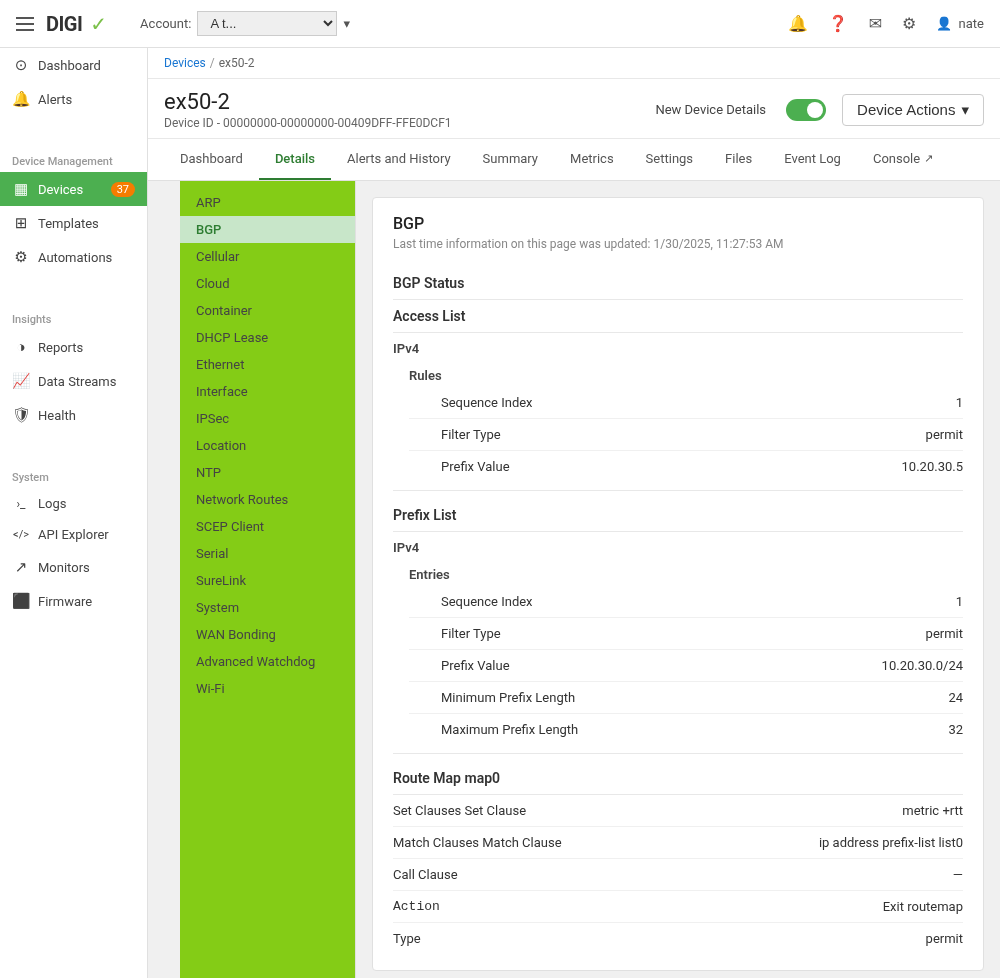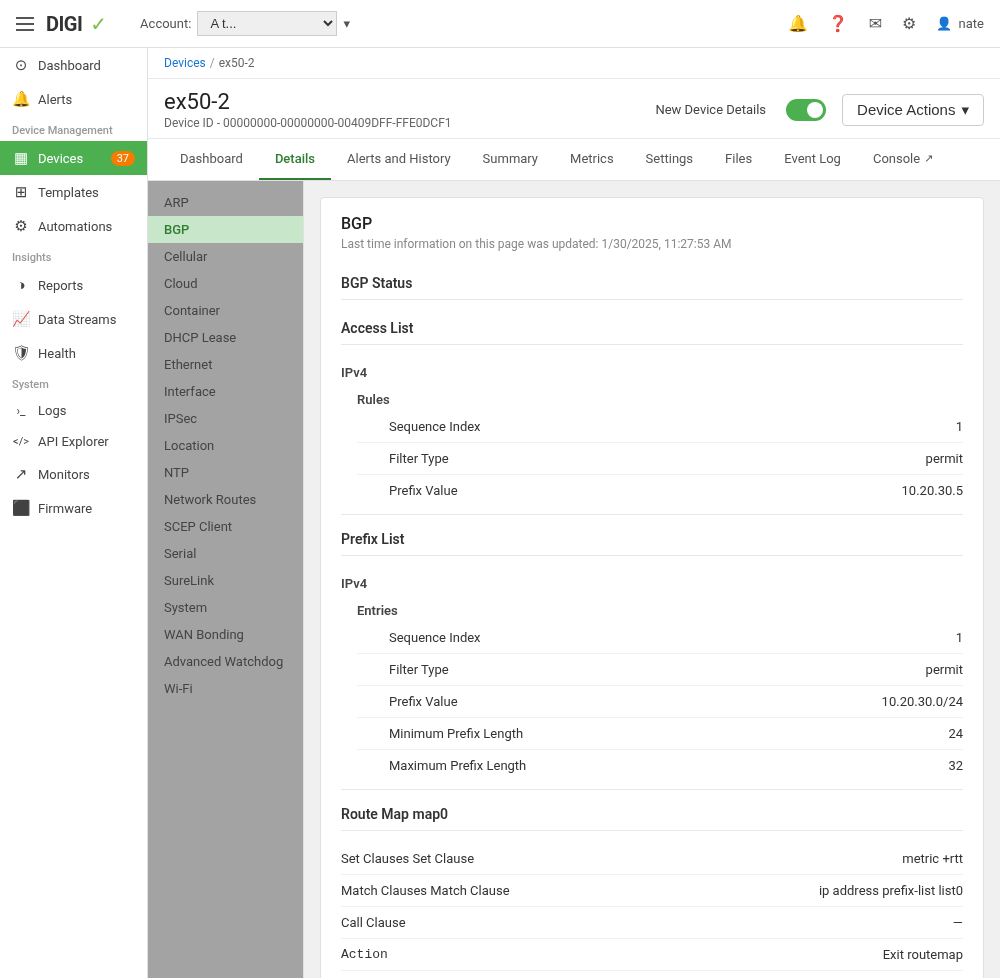--- a/index.html
+++ b/index.html
@@ -23,21 +23,21 @@
 
     
     .main-layout { display: flex; flex: 1; overflow: hidden; }
 
     
     .sidebar { width: 148px; background: #fff; border-right: 1px solid #e0e0e0; display: flex; flex-direction: column; overflow-y: auto; flex-shrink: 0; }
     .sidebar-item { display: flex; align-items: center; gap: 8px; padding: 8px 12px; cursor: pointer; color: #444; font-size: 13px; }
     .sidebar-item.active { background: #4caf50; color: #fff; border-radius: 0; }
     .sidebar-item .badge { background: #f57c00; color: #fff; border-radius: 10px; font-size: 11px; padding: 1px 6px; margin-left: auto; }
     .sidebar-icon { font-size: 15px; width: 18px; text-align: center; flex-shrink: 0; }
-    .sidebar-section-label { font-size: 11px; color: #999; padding: 8px 12px 4px; text-transform: none; font-weight: 500; }
+    .sidebar-section-label { font-size: 11px; color: #999; padding: 8px 12px 4px; text-transform: none; font-weight: 500; margin-top: 31px; }
 
     
     .content-area { flex: 1; display: flex; flex-direction: column; overflow: hidden; background: #f5f5f5; }
 
     
     .breadcrumb { padding: 8px 16px; font-size: 12px; color: #666; background: #fff; border-bottom: 1px solid #e8e8e8; display: flex; align-items: center; gap: 4px; }
     .breadcrumb a { color: #1976d2; text-decoration: none; }
     .breadcrumb .sep { color: #999; }
 
     
@@ -55,32 +55,32 @@
     .tab-bar { display: flex; align-items: center; background: #fff; border-bottom: 1px solid #e0e0e0; padding: 0 16px; flex-shrink: 0; }
     .tab { padding: 12px 16px; cursor: pointer; font-size: 13px; color: #555; border-bottom: 2px solid transparent; white-space: nowrap; }
     .tab.active { color: #2e7d32; border-bottom: 2px solid #2e7d32; font-weight: 500; }
     .tab-external { display: inline-flex; align-items: center; gap: 4px; }
     .tab-ext-icon { font-size: 11px; }
 
     
     .inner-content { display: flex; flex: 1; overflow: hidden; background: #f0f0f0; }
 
     
-    .left-nav { width: 156px; background: #a3a3a3; border-right: 1px solid #e0e0e0; overflow-y: auto; flex-shrink: 0; padding: 8px 0; }
+    .left-nav { width: 176px; background: #84cc16; border-right: 1px solid #e0e0e0; overflow-y: auto; flex-shrink: 0; padding: 8px 0; margin-left: 32px; }
     .left-nav-item { padding: 6px 16px; cursor: pointer; font-size: 13px; color: #444; }
     .left-nav-item.active { background: #c8e6c9; color: #2e7d32; font-weight: 500; }
 
     
     .main-panel { flex: 1; overflow-y: auto; padding: 16px; background: #f0f0f0; }
 
     
     .bgp-card { background: #fff; border: 1px solid #e0e0e0; border-radius: 4px; padding: 16px 20px; }
     .bgp-title { font-size: 16px; font-weight: 500; color: #222; margin-bottom: 4px; }
     .bgp-updated { font-size: 12px; color: #888; margin-bottom: 16px; }
-    .section-header { font-size: 14px; font-weight: 600; color: #333; padding: 8px 0; border-bottom: 1px solid #e8e8e8; margin-bottom: 12px; }
+    .section-header { font-size: 14px; font-weight: 600; color: #333; padding: 8px 0; border-bottom: 1px solid #e8e8e8; margin-bottom: 0; }
     .sub-section { padding-left: 0; margin-bottom: 0; }
     .sub-section-title { font-size: 13px; font-weight: 600; color: #444; padding: 8px 0 4px; }
     .data-row { display: flex; align-items: center; justify-content: space-between; padding: 8px 0; border-bottom: 1px solid #f0f0f0; margin: 0 0; }
     .data-row:last-child { border-bottom: none; }
     .data-label { font-size: 13px; color: #333; padding-left: 32px; }
     .data-value { font-size: 13px; color: #333; text-align: right; }
     .indented-section { padding-left: 16px; }
     .section-divider { border: none; border-top: 1px solid #e8e8e8; margin: 8px 0; }
   </style>
 </head>

